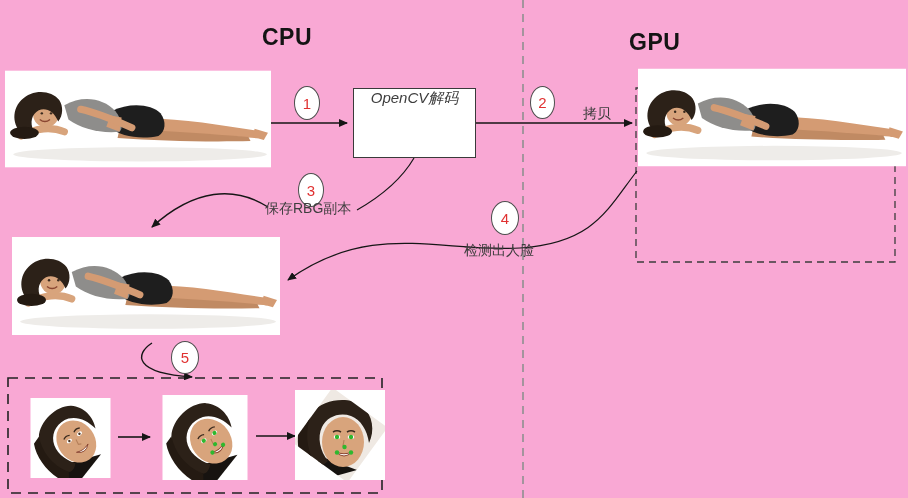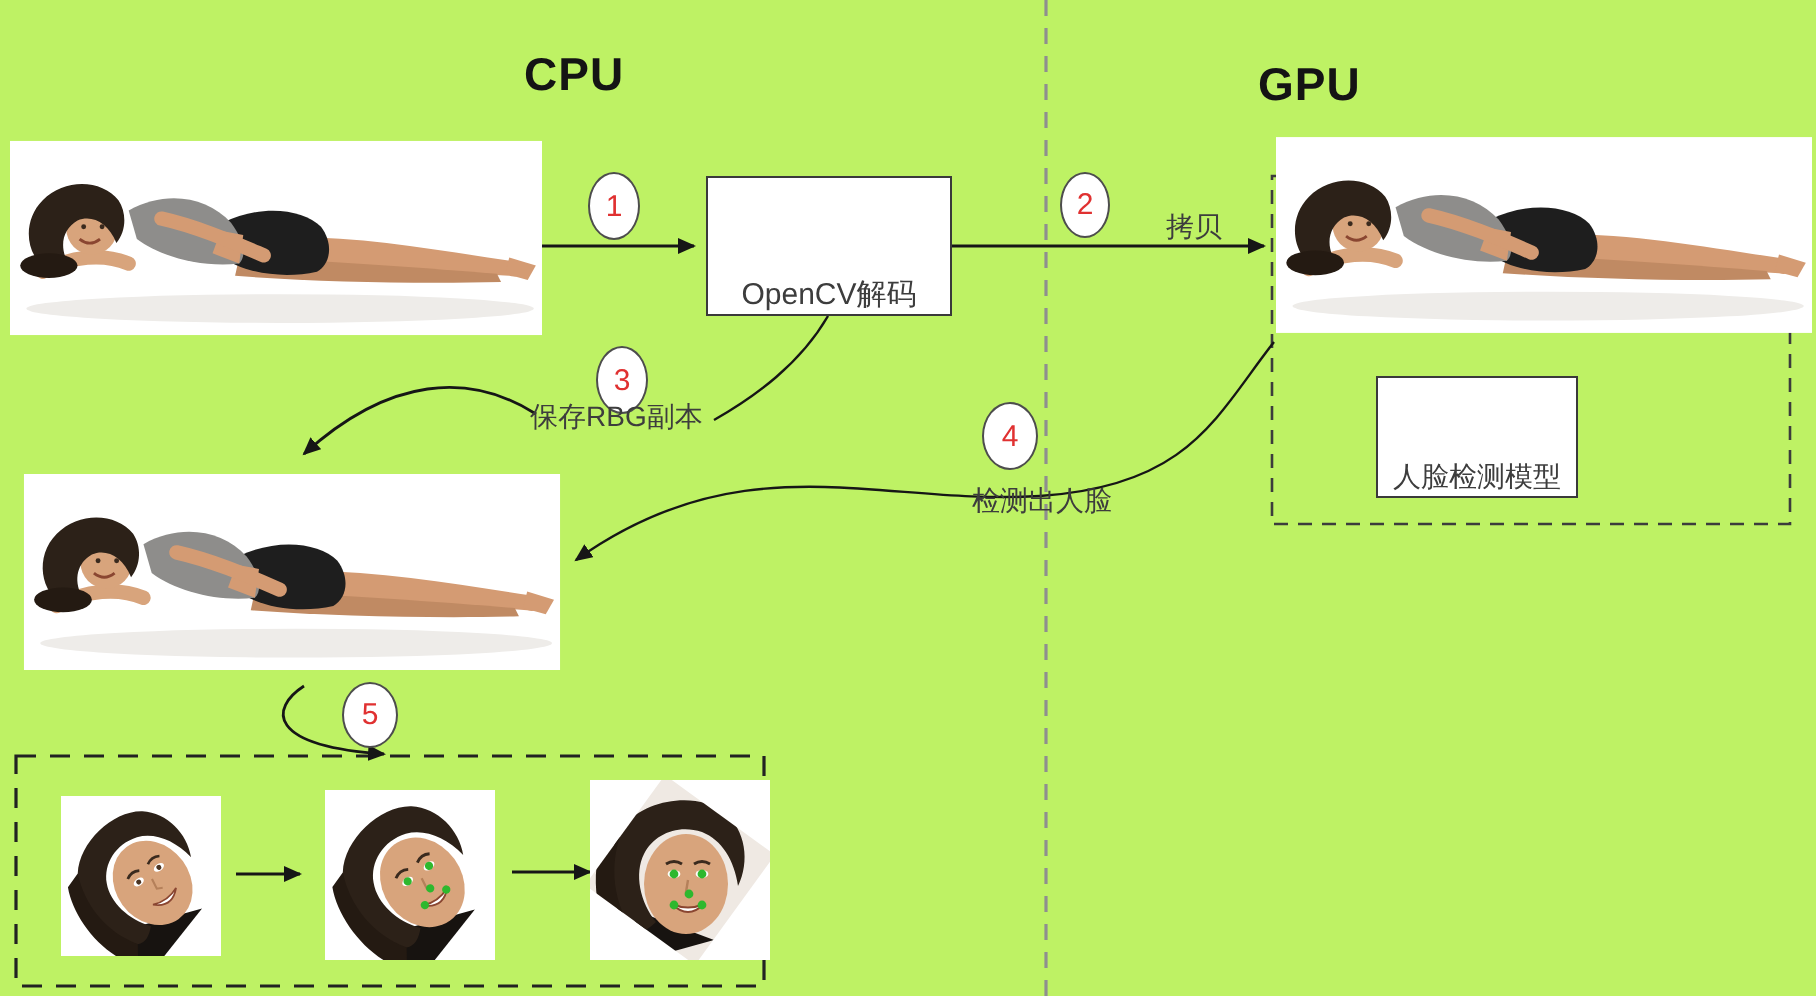--- a/index.html
+++ b/index.html
@@ -1,26 +1,26 @@
 <!DOCTYPE html>
 <html><head>
 <meta charset="utf-8">
 <style>
   html,body{margin:0;padding:0;background:#ffffff;}
   .canvas{
-    position:relative;width:908px;height:498px;background:#bef264;overflow:hidden;
+    position:relative;width:908px;height:498px;background:#f9a8d4;overflow:hidden;
     font-family:"Liberation Sans","DejaVu Sans",sans-serif;color:#3d3d3d;
   }
   svg.lines{position:absolute;left:0;top:0;z-index:1;}
   .img{position:absolute;z-index:2;}
   .lbl{position:absolute;z-index:3;font-size:14px;color:#3d3d3d;white-space:nowrap;}
   .title{position:absolute;z-index:3;font-size:23px;font-weight:bold;color:#141414;letter-spacing:.5px;}
   .node{
     position:absolute;z-index:3;background:#fff;border:1.5px solid #3a3a3a;
-    display:flex;align-items:flex-end;justify-content:center;font-size:15px;color:#3d3d3d;
+    display:flex;align-items:flex-start;justify-content:center;font-size:15px;color:#3d3d3d;font-style:italic;
   }
   .stepc{
     position:absolute;z-index:3;border:1.3px solid #4d4d4d;border-radius:50%;
     display:flex;align-items:center;justify-content:center;background:#fff;
     font-size:15px;color:#e03131;
   }
 </style>
 </head>
 <body>
 
@@ -136,37 +136,34 @@
       <use href="#dots"></use>
     </svg>
   </div>
 
   <div class="title" style="left:262px;top:24px">CPU</div>
   <div class="title" style="left:629px;top:29px">GPU</div>
 
   <div class="node" style="left:353px;top:88px;width:121px;height:68px">
     <span>OpenCV解码</span>
   </div>
-  <div class="node" style="left:688px;top:188px;width:99px;height:59px;font-size:14px">
-    <span>人脸检测模型</span>
-  </div>
 
   <div class="stepc" style="left:294px;top:86px;width:24px;height:32px">
     <span>1</span>
   </div>
   <div class="stepc" style="left:530px;top:86px;width:23px;height:31px">
     <span>2</span>
   </div>
   <div class="stepc" style="left:298px;top:173px;width:24px;height:32px">
     <span>3</span>
   </div>
   <div class="stepc" style="left:491px;top:201px;width:26px;height:32px">
     <span>4</span>
   </div>
   <div class="stepc" style="left:171px;top:341px;width:26px;height:31px">
     <span>5</span>
   </div>
 
   <div class="lbl" style="left:583px;top:105px">拷贝</div>
   <div class="lbl" style="left:265px;top:200px">保存RBG副本</div>
-  <div class="lbl" style="left:486px;top:242px">检测出人脸</div>
+  <div class="lbl" style="left:464px;top:242px">检测出人脸</div>
 
 </div>
 
 </body></html>

